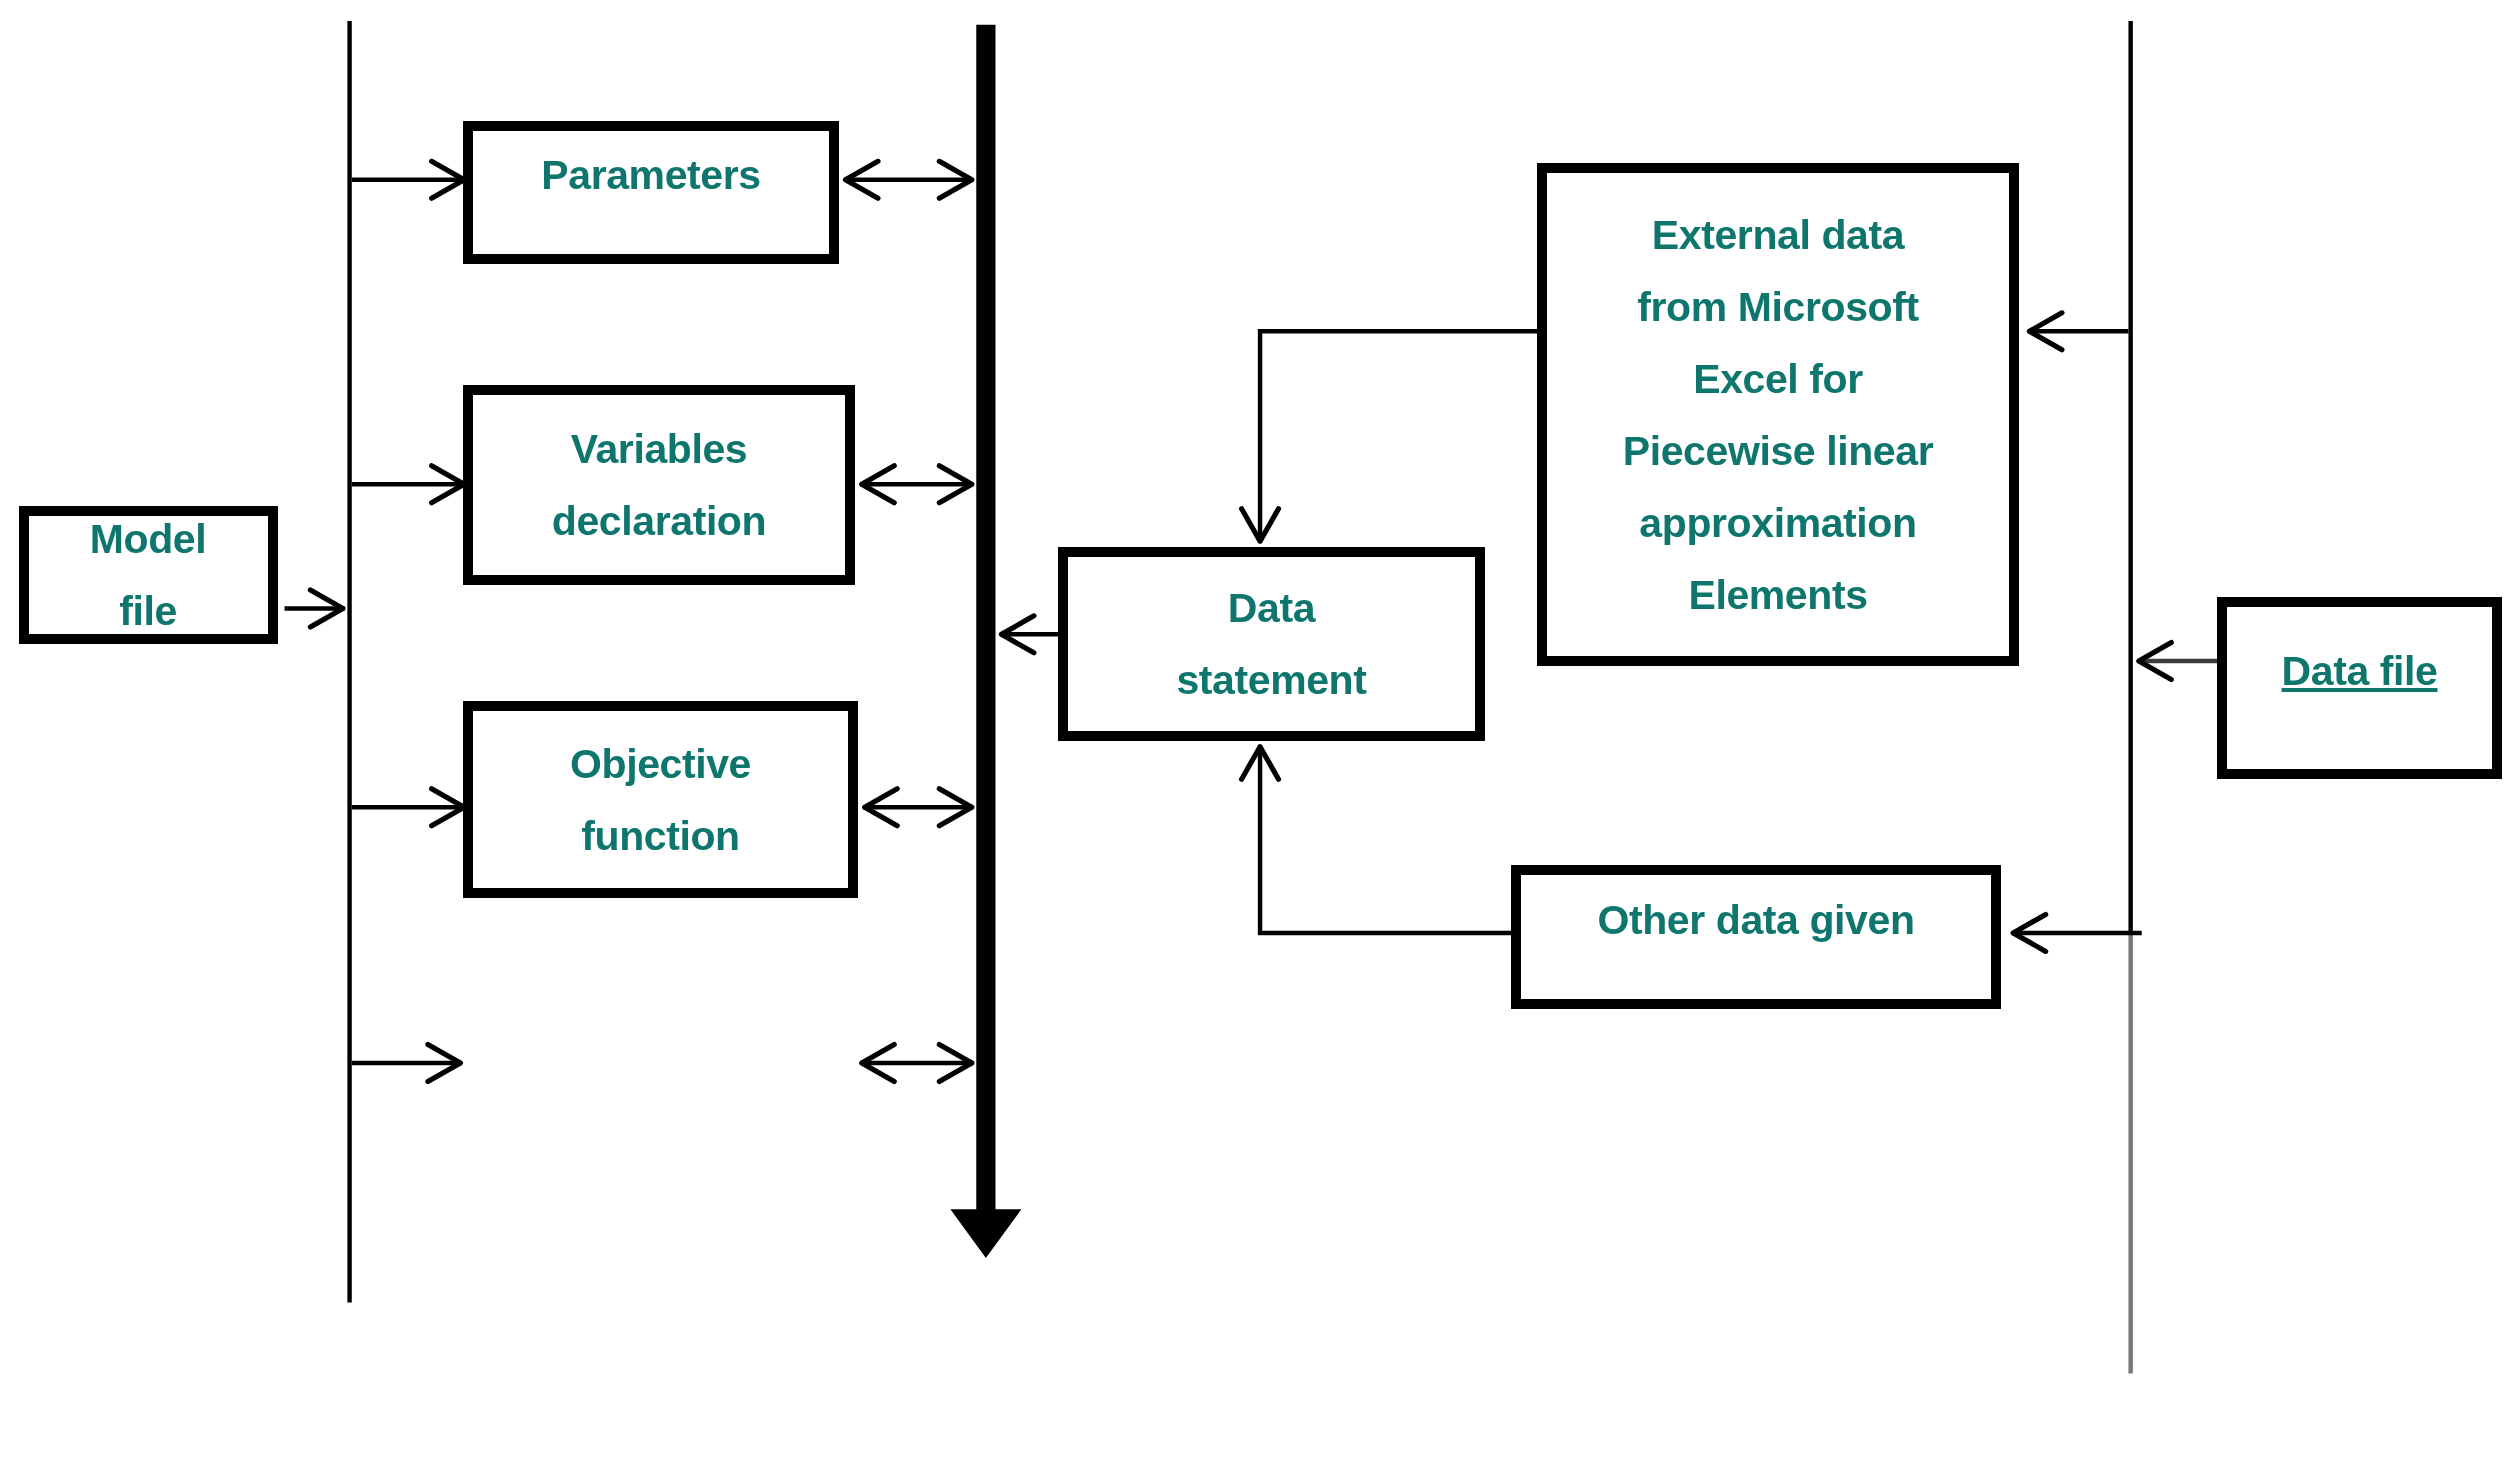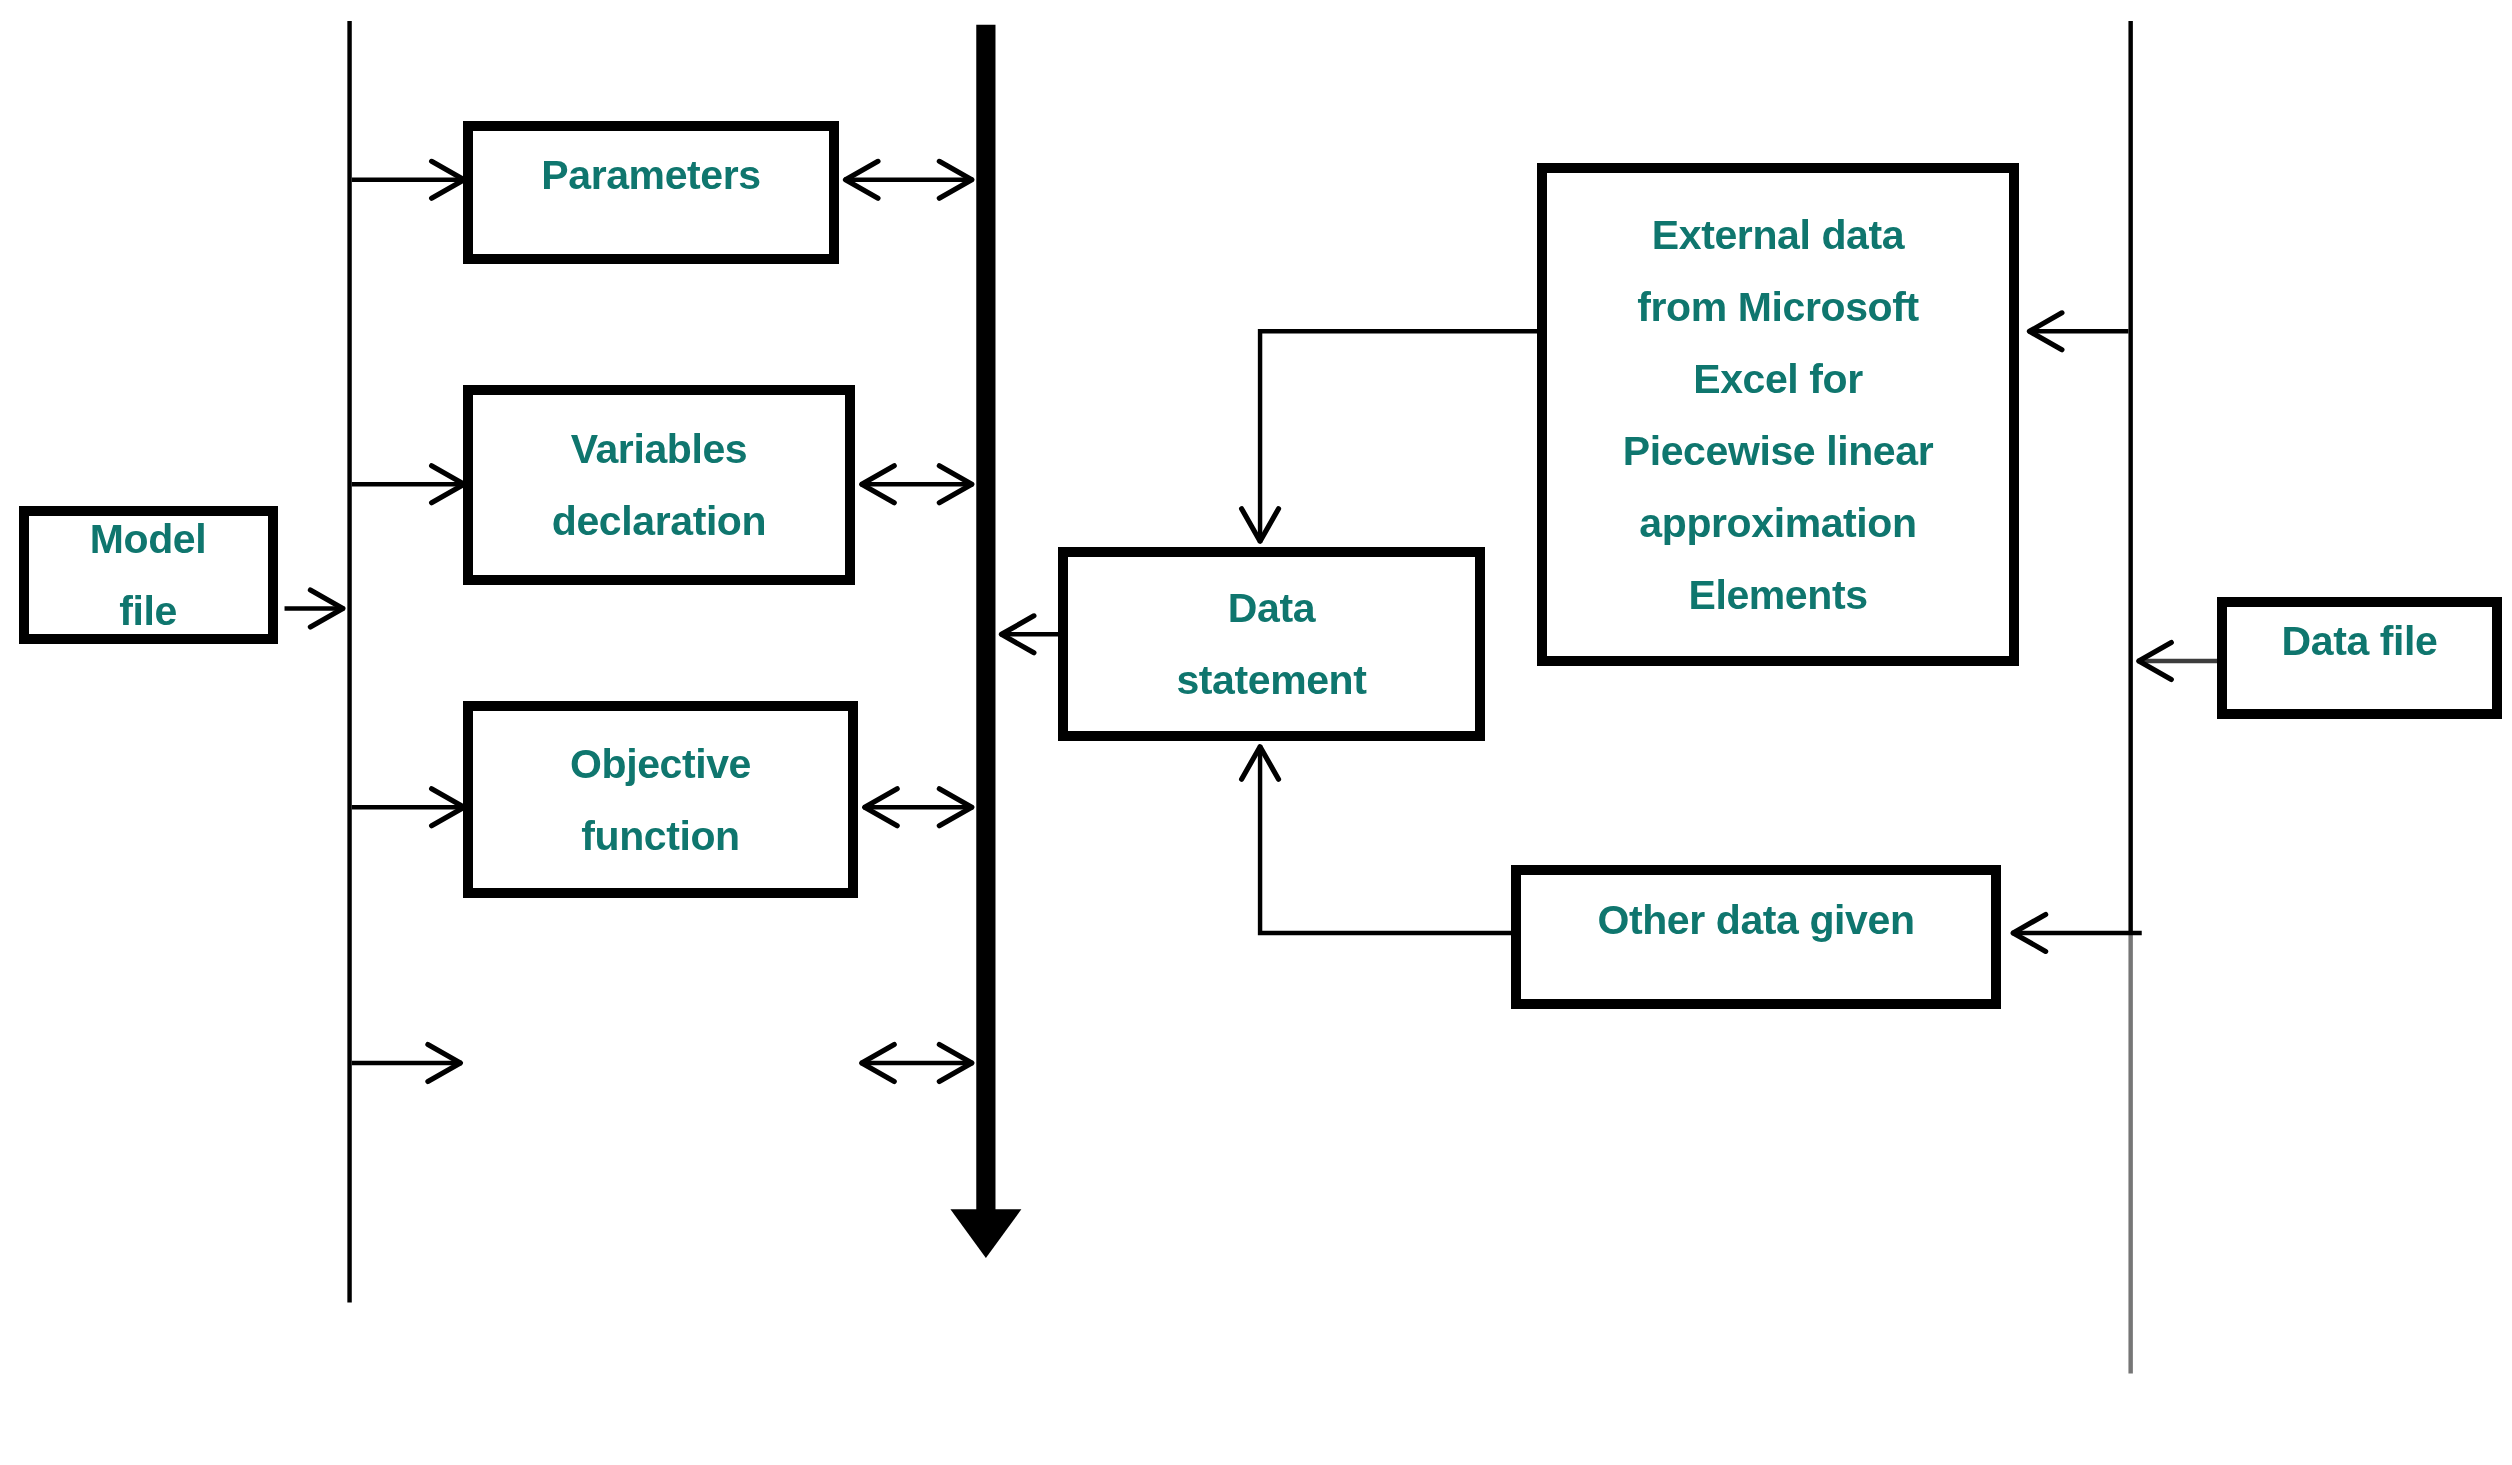--- a/index.html
+++ b/index.html
@@ -102,18 +102,18 @@
 Excel for
 Piecewise linear
 approximation
 Elements</span>
   </div>
 
   <div class="node pad-up" style="left:1511px;top:865px;width:490px;height:144px;">
     <span class="lbl">Other data given</span>
   </div>
 
-  <div class="node pad-up" style="left:2217px;top:597px;width:285px;height:122px;">
+  <div class="node pad-up" style="left:2217px;top:597px;width:285px;height:182px;text-decoration:underline;">
     <span class="lbl">Data file</span>
   </div>
 
 </div>
 
 
 </body></html>

